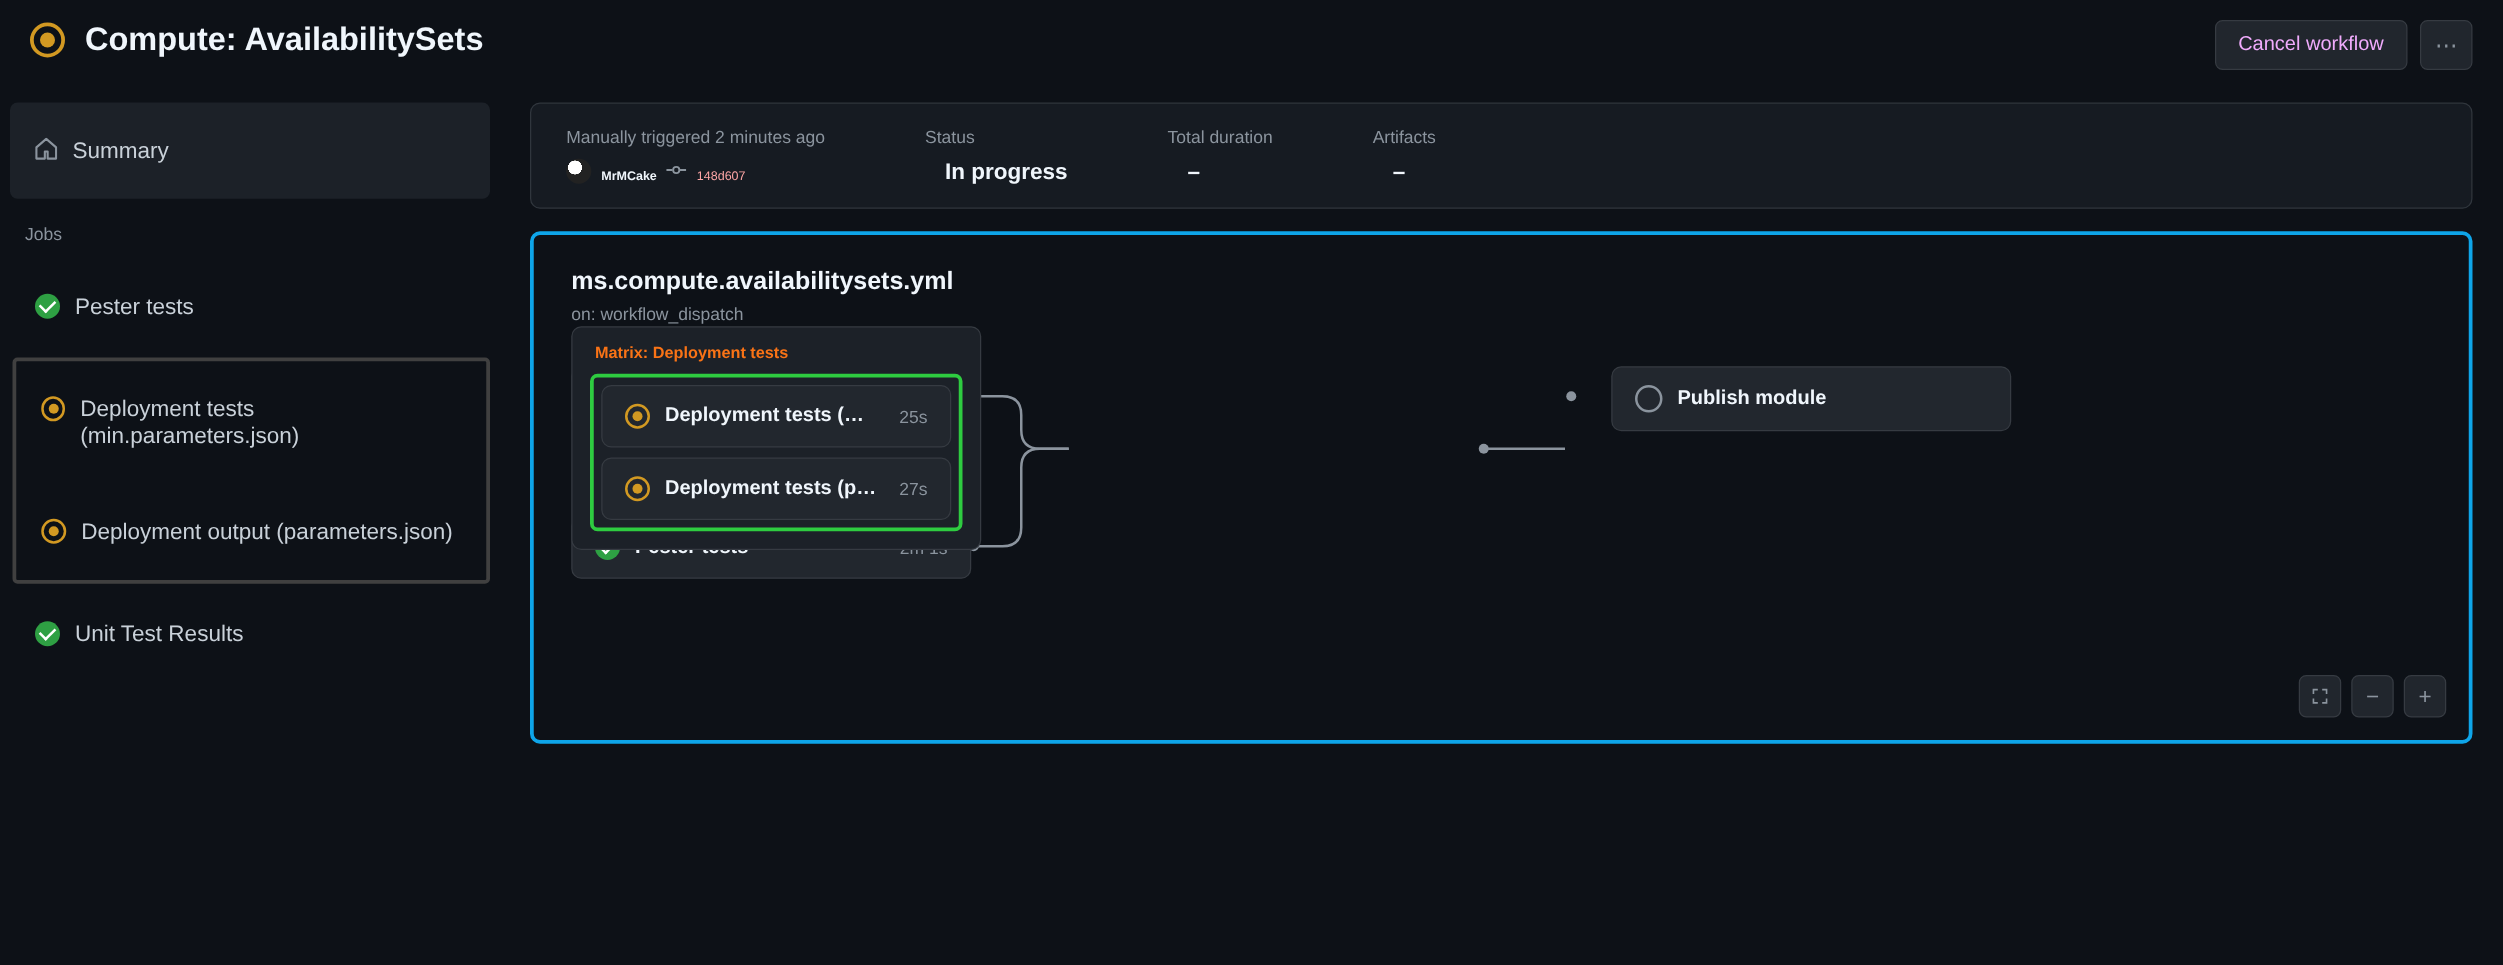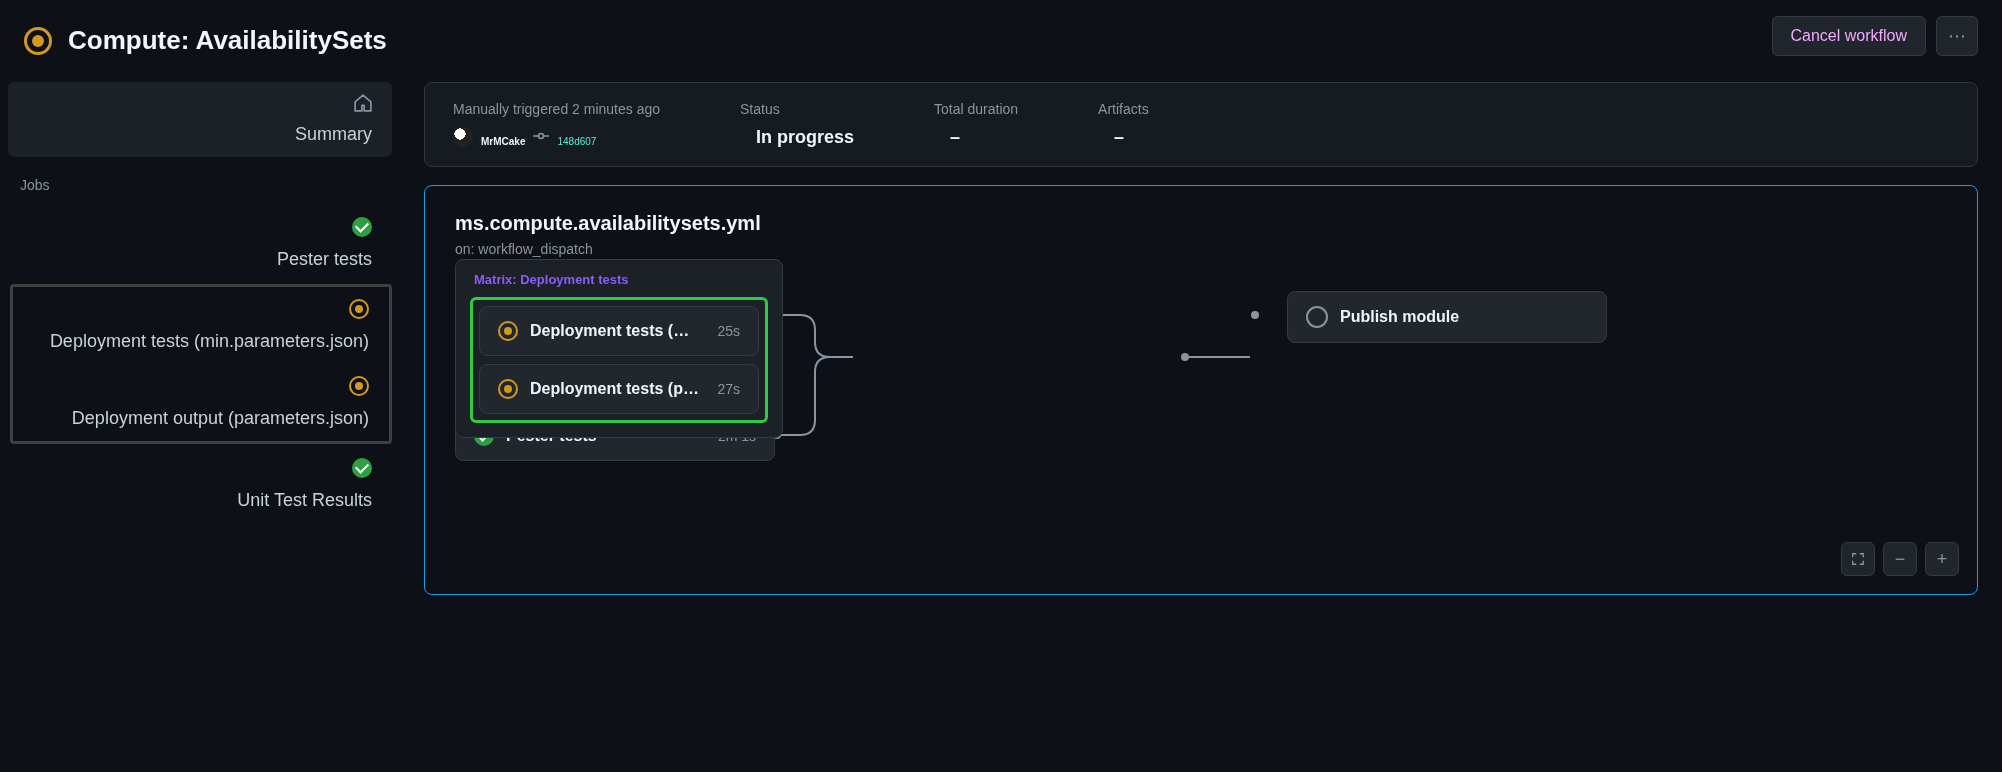--- a/index.html
+++ b/index.html
@@ -9,21 +9,21 @@
   font-family: -apple-system, BlinkMacSystemFont, "Segoe UI", Helvetica, Arial, sans-serif;
   font-size: 14px;
   width: 2002px;
   height: 772px;
   overflow: hidden;
 }
 
 
 .header {
   display: flex;
-  align-items: flex-end;
+  align-items: flex-start;
   padding: 16px 24px;
   justify-content: space-between;
 }
 .header-left {
   display: flex;
   align-items: center;
   gap: 16px;
 }
 .workflow-title {
   display: flex;
@@ -71,27 +71,26 @@
 
 .layout {
   display: flex;
 }
 .sidebar {
   width: 400px;
   padding: 8px 0;
 }
 .sidebar-item {
   display: flex;
-  align-items: flex-end;
+  align-items: flex-start;
   gap: 12px;
-  padding: 12px 20px;
+  padding: 28px 20px;
   cursor: pointer;
   border-radius: 6px;
   margin: 2px 8px;
-  flex-direction: column;
 }
 .sidebar-item.active {
   background: #1c2128;
 }
 .sidebar-item-text {
   font-size: 18px;
   color: #c9d1d9;
   font-weight: 500;
 }
 .sidebar-section-label {
@@ -136,38 +135,38 @@
   display: flex;
   align-items: flex-end;
   gap: 8px;
   font-size: 10px;
 }
 .trigger-info .author {
   font-weight: 600;
   color: #f0f6fc;
 }
 .trigger-info .sha {
-  color: #5eead4;
+  color: #fca5a5;
 }
 .avatar {
   width: 20px;
   height: 20px;
   border-radius: 50%;
   background: radial-gradient(circle at 35% 35%, #fff 0%, #fff 30%, #222 31%, #222 100%);
   display: inline-block;
 }
 .commit-icon {
   color: #8b949e;
   font-size: 14px;
 }
 
 
 .graph-card {
   background: #0d1117;
-  border: 1px solid #0ea5e9;
+  border: 3px solid #0ea5e9;
   border-radius: 8px;
   margin-top: 18px;
   padding: 26px 30px;
   position: relative;
   height: 410px;
 }
 .workflow-file {
   font-size: 20px;
   font-weight: 600;
   color: #f0f6fc;
@@ -207,21 +206,21 @@
   margin-left: auto;
 }
 .matrix-group {
   position: absolute;
   background: #1c2128;
   border: 1px solid #363b42;
   border-radius: 8px;
   padding: 12px 14px 14px;
 }
 .matrix-label {
-  color: #8b5cf6;
+  color: #f97316;
   font-size: 13px;
   font-weight: 600;
   margin-bottom: 10px;
   padding-left: 4px;
 }
 .matrix-inner {
   border: 3px solid #2ecc40;
   border-radius: 6px;
   padding: 6px;
   display: flex;

